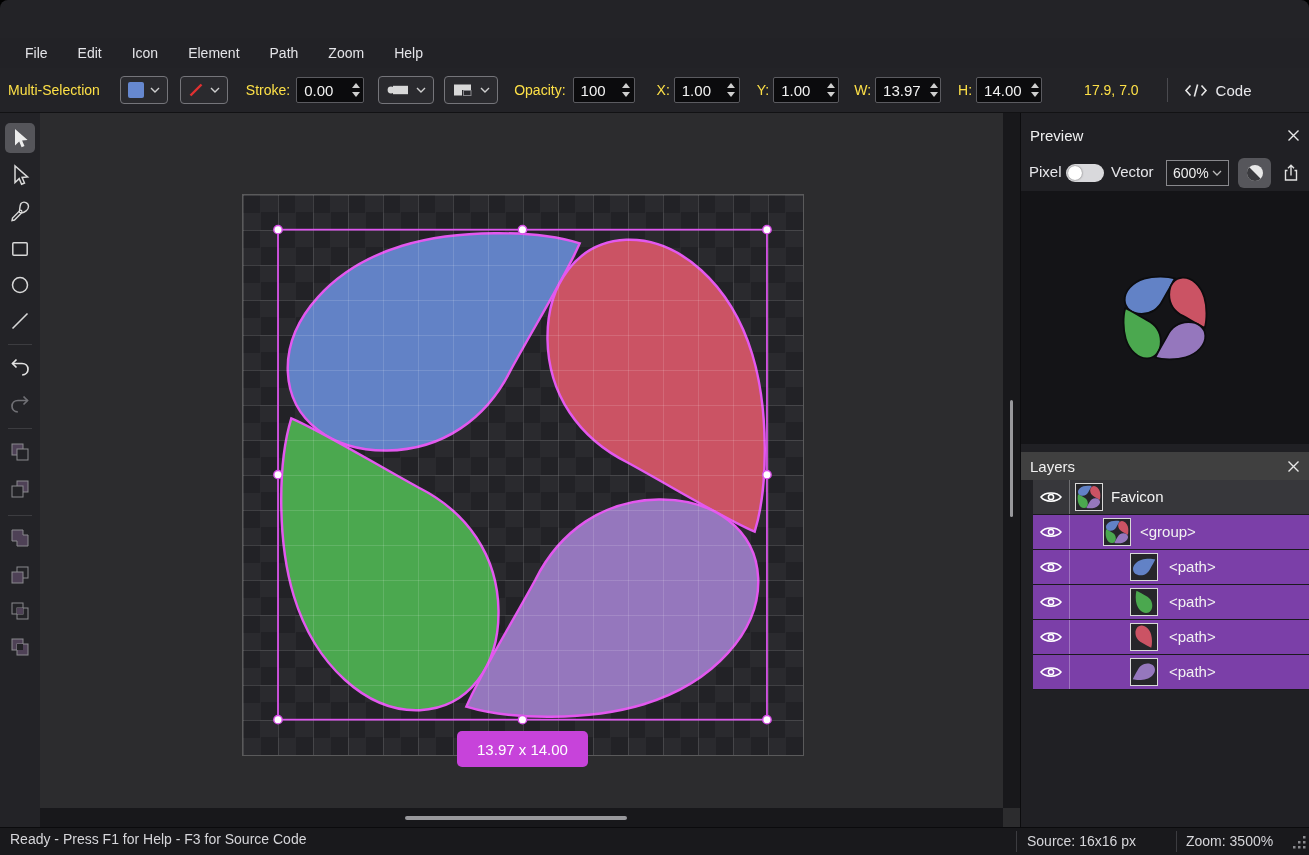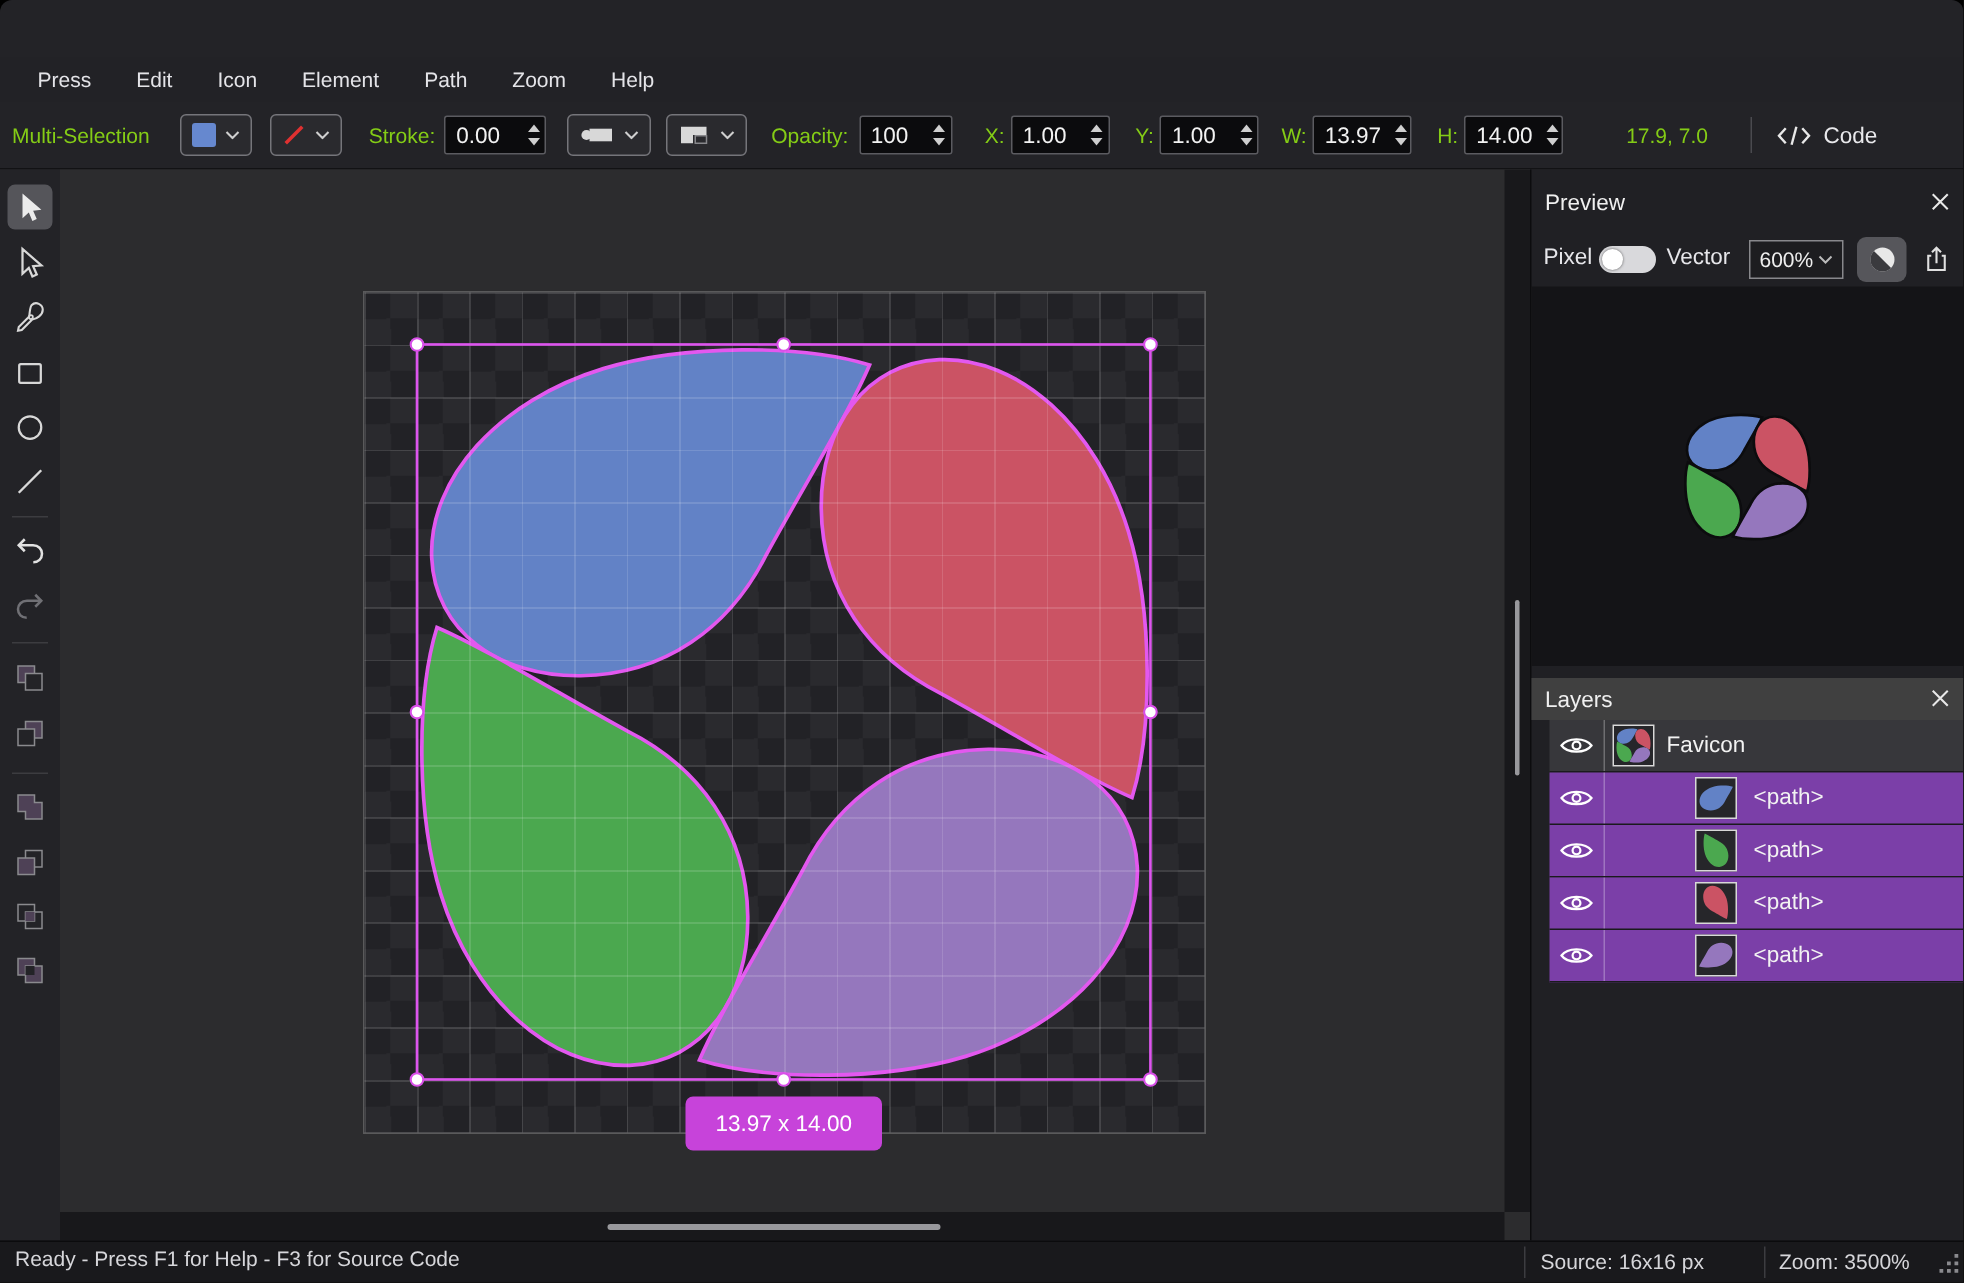--- a/index.html
+++ b/index.html
@@ -12,21 +12,21 @@
   .title{color:#e9e9ec;font-size:15px;margin-left:13px;white-space:nowrap;}
   .winbtns{margin-left:auto;display:flex;height:100%;}
   .winbtn{width:57px;height:100%;display:flex;align-items:center;justify-content:center;}
 
   
   .menubar{position:absolute;top:38px;left:0;right:0;height:30px;background:#222226;display:flex;align-items:center;padding-left:10px;box-sizing:border-box;}
   .menu-item{color:#e4e4e8;font-size:14px;padding:0 15px;}
 
   
   .toolbar{position:absolute;top:68px;left:0;right:0;height:45px;background:#232327;border-bottom:1px solid #121214;box-sizing:border-box;display:flex;align-items:center;}
-  .tlabel{color:#84cc16;font-size:14px;white-space:nowrap;}
+  .tlabel{color:#fde047;font-size:14px;white-space:nowrap;}
   .dd{height:28px;border:1px solid #75757a;border-radius:4px;background:#2a2a2e;display:flex;align-items:center;gap:6px;padding:0 7px;box-sizing:border-box;}
   .swatch{width:16px;height:16px;border-radius:2px;background:#6688cf;}
   .spin{height:26px;background:#0b0b0d;border:1px solid #5b5b60;display:flex;align-items:center;box-sizing:border-box;border-radius:2px;}
   .spin .val{color:#f2f2f2;font-size:15px;padding:0 7px;flex:1;}
   .spin .btns{width:15px;height:100%;display:flex;flex-direction:column;align-items:center;justify-content:center;gap:4px;}
   .tri-up{width:0;height:0;border-left:4px solid transparent;border-right:4px solid transparent;border-bottom:5px solid #cfcfcf;}
   .tri-dn{width:0;height:0;border-left:4px solid transparent;border-right:4px solid transparent;border-top:5px solid #cfcfcf;}
   .tb-div{width:1px;height:24px;background:#4a4a4f;}
   .codebtn{display:flex;align-items:center;gap:8px;color:#e9e9ec;font-size:15px;}
 
@@ -89,21 +89,21 @@
   .f-blue{fill:#6282c6;} .f-red{fill:#cb5364;} .f-green{fill:#4ba84f;} .f-purple{fill:#9577bd;}
   .outlined{stroke:#e358ef;stroke-width:0.07;}
 </style>
 </head>
 <body>
 
 <div class="app">
 
 
   <div class="menubar">
-    <span class="menu-item">Press</span>
+    <span class="menu-item">File</span>
     <span class="menu-item">Edit</span>
     <span class="menu-item">Icon</span>
     <span class="menu-item">Element</span>
     <span class="menu-item">Path</span>
     <span class="menu-item">Zoom</span>
     <span class="menu-item">Help</span>
   </div>
 
   <div class="toolbar">
     <span class="tlabel" style="margin-left:8px">Multi-Selection</span>
@@ -406,20 +406,38 @@
             <svg width="24" height="24" viewBox="0.7 0.7 14.6 14.6">
                 <use href="#petalPath" class="f-blue"></use>
                 <use href="#petalPath" class="f-red" transform="rotate(90 8 8)"></use>
                 <use href="#petalPath" class="f-green" transform="rotate(270 8 8)"></use>
                 <use href="#petalPath" class="f-purple" transform="rotate(180 8 8)"></use>
               </svg>
           </span>
           <span class="llabel" style="left:78px">Favicon</span>
         </div>
 
+        <div class="lrow selected">
+          <span class="eye">
+            <svg width="22" height="14" viewBox="0 0 22 14">
+                <path d="M1 7 C5 1.5 17 1.5 21 7 C17 12.5 5 12.5 1 7 Z" fill="none" stroke="#fff" stroke-width="1.5"></path>
+                <circle cx="11" cy="7" r="2.6" fill="none" stroke="#fff" stroke-width="1.5"></circle>
+              </svg>
+          </span>
+          <span class="vline"></span>
+          <span class="lthumb" style="left:70px">
+            <svg width="24" height="24" viewBox="0.7 0.7 14.6 14.6">
+                <use href="#petalPath" class="f-blue"></use>
+                <use href="#petalPath" class="f-red" transform="rotate(90 8 8)"></use>
+                <use href="#petalPath" class="f-green" transform="rotate(270 8 8)"></use>
+                <use href="#petalPath" class="f-purple" transform="rotate(180 8 8)"></use>
+              </svg>
+          </span>
+          <span class="llabel" style="left:107px">&lt;group&gt;</span>
+        </div>
 
         <div class="lrow selected">
           <span class="eye">
             <svg width="22" height="14" viewBox="0 0 22 14">
                 <path d="M1 7 C5 1.5 17 1.5 21 7 C17 12.5 5 12.5 1 7 Z" fill="none" stroke="#fff" stroke-width="1.5"></path>
                 <circle cx="11" cy="7" r="2.6" fill="none" stroke="#fff" stroke-width="1.5"></circle>
               </svg>
           </span>
           <span class="vline"></span>
           <span class="lthumb" style="left:97px">

